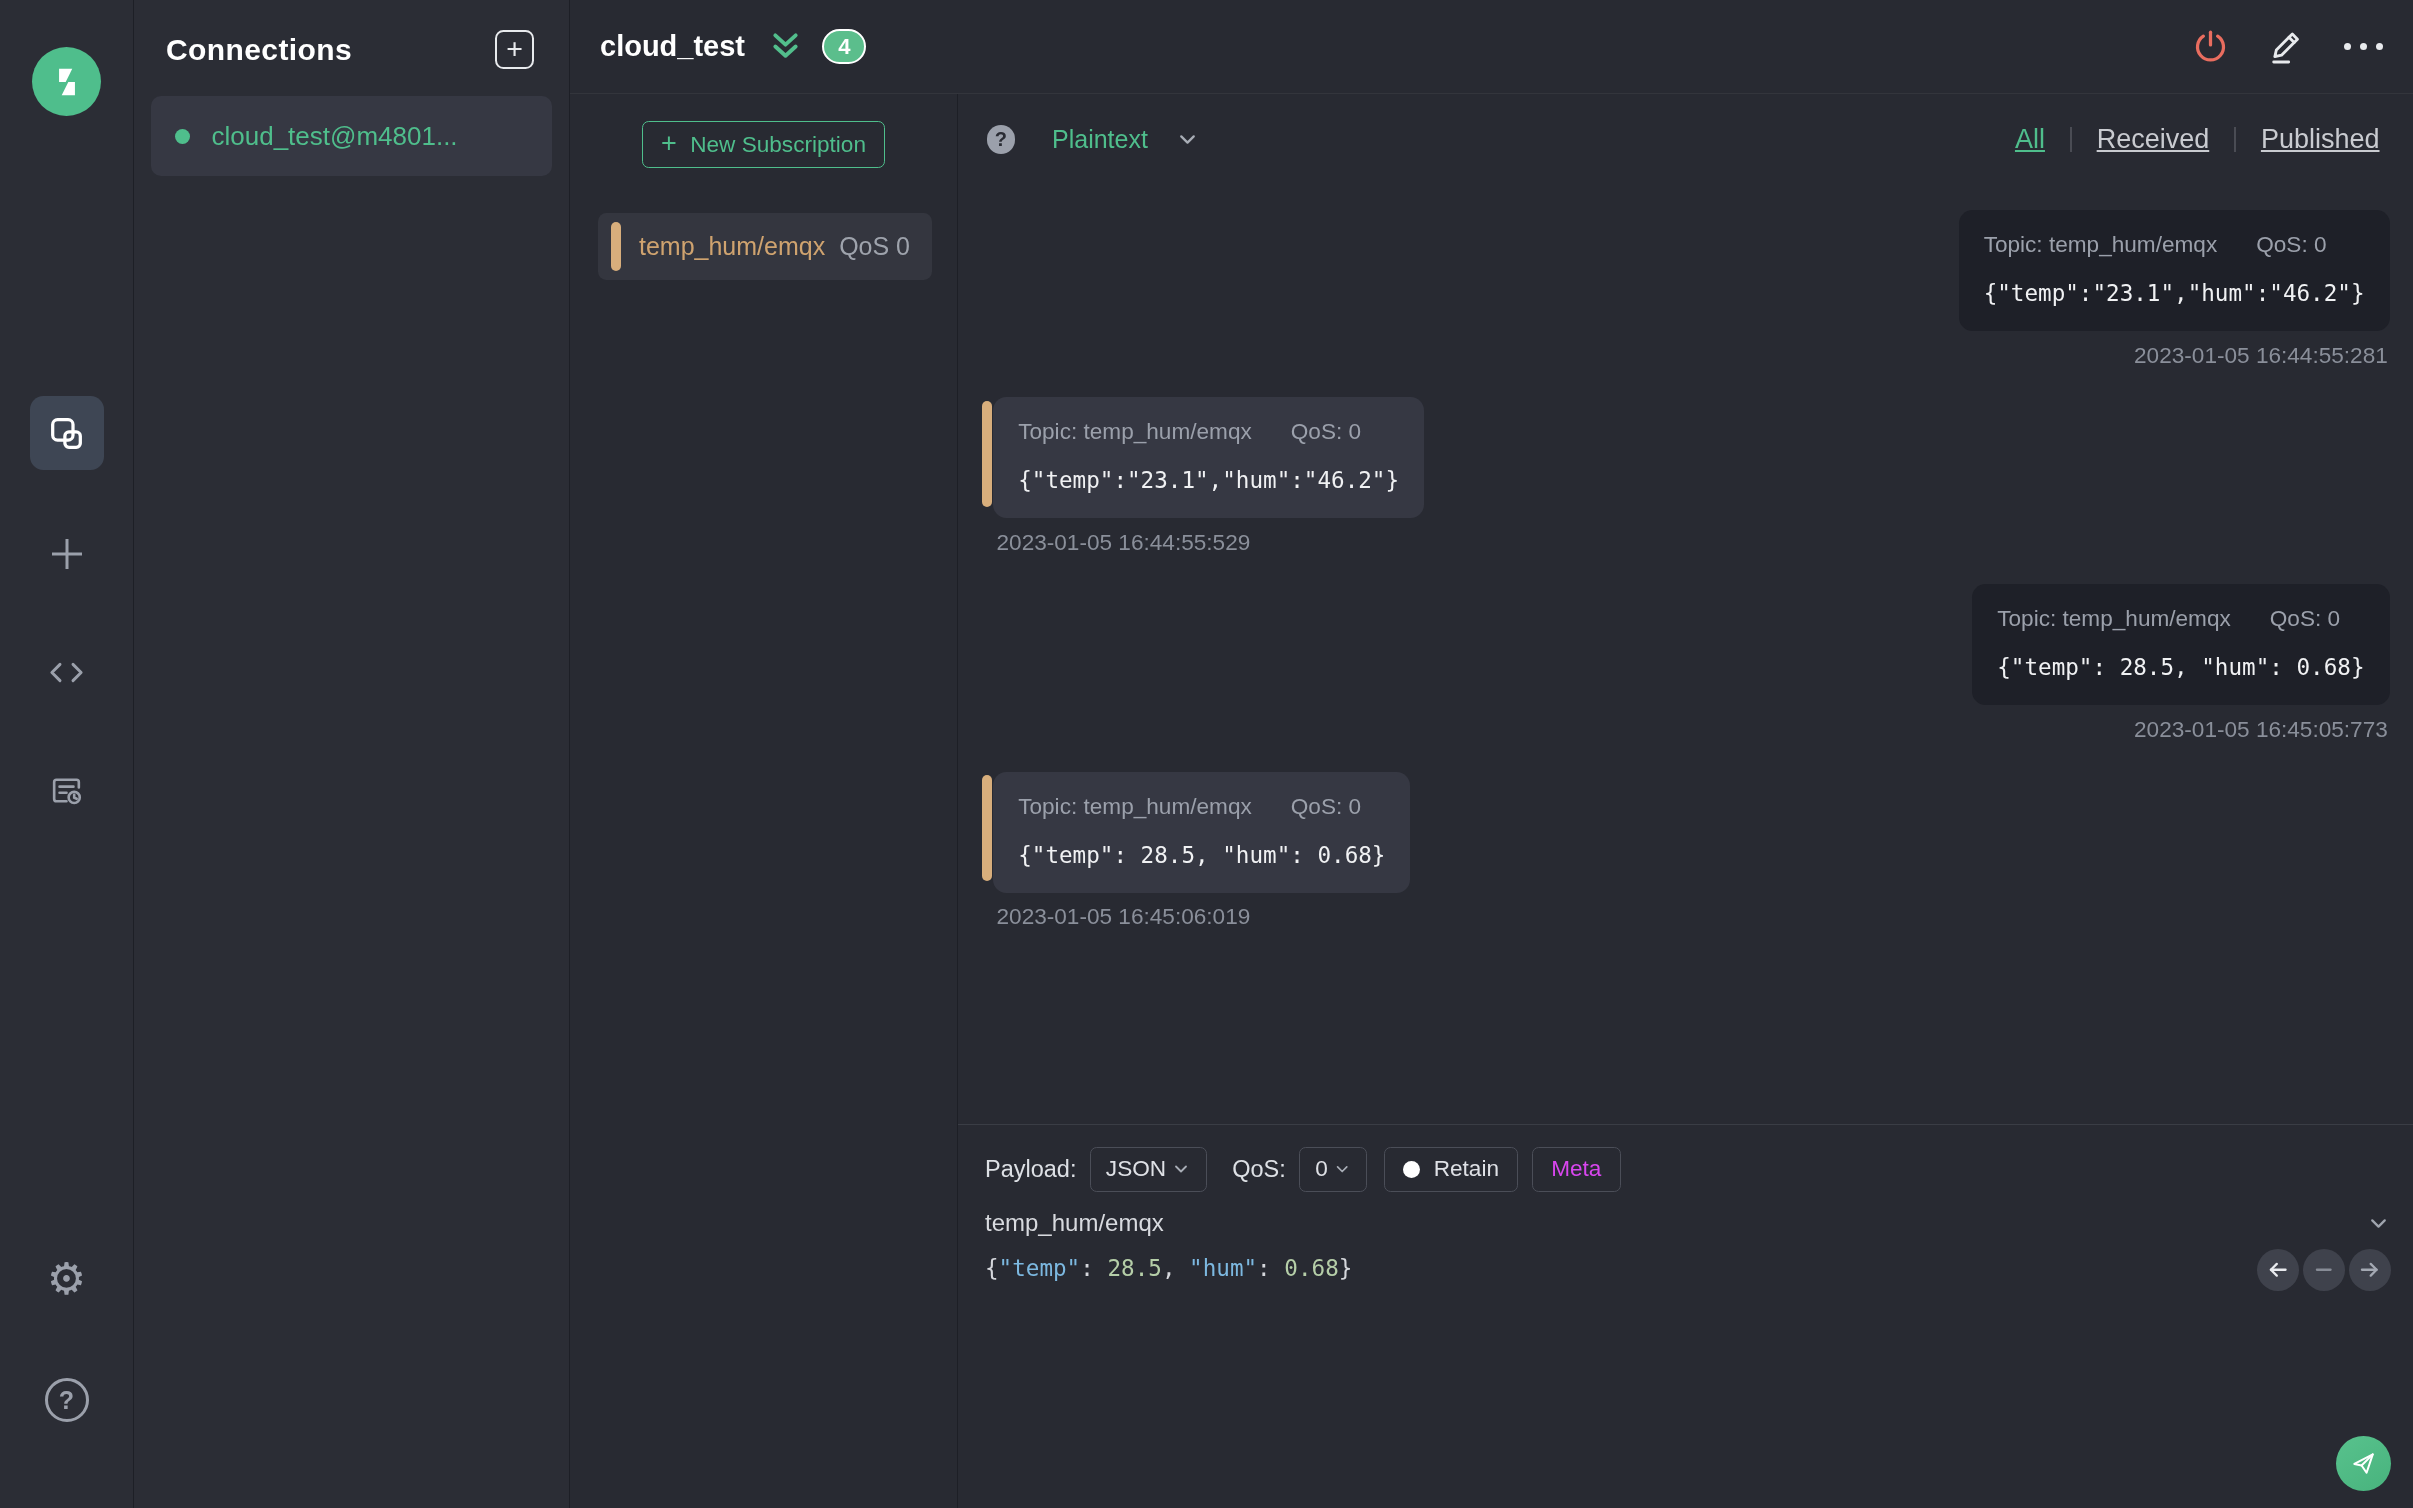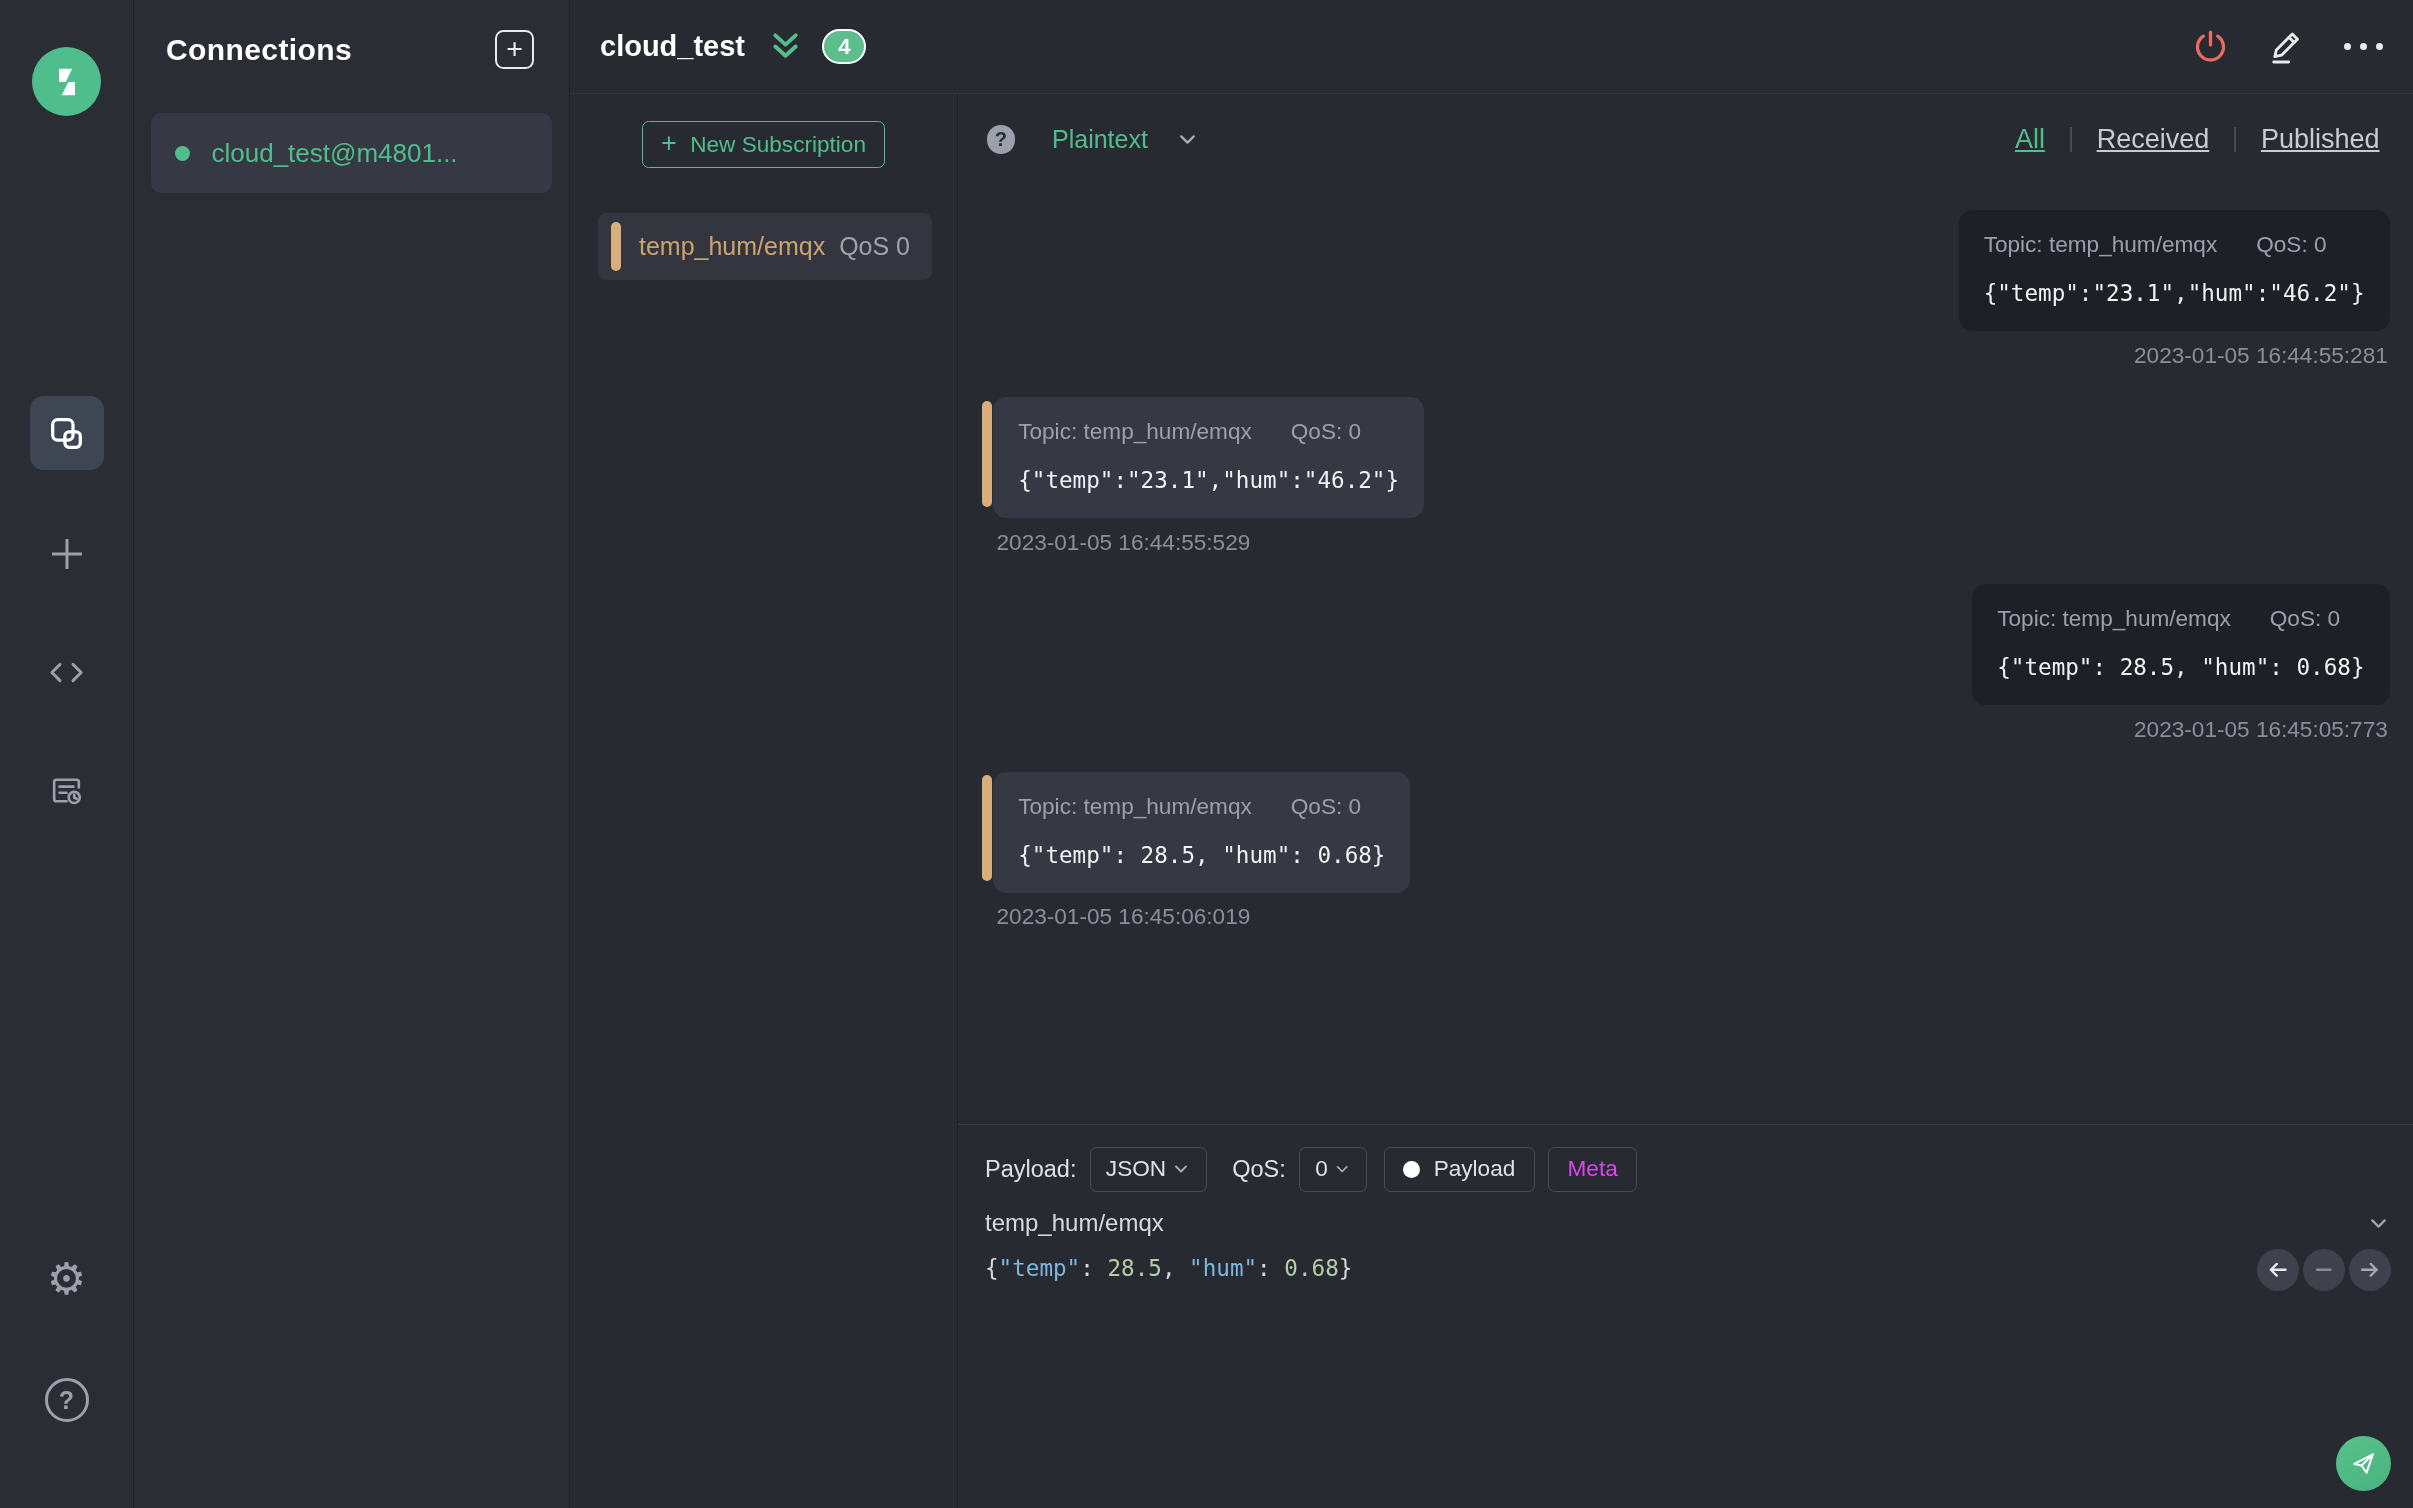--- a/index.html
+++ b/index.html
@@ -24,21 +24,21 @@
   .gear-glyph{font-size:44px;color:#9BA0AB;line-height:1;}
   .help-circle{width:44px;height:44px;border-radius:50%;border:3.4px solid #9BA0AB;color:#9BA0AB;
         display:flex;align-items:center;justify-content:center;font-size:25px;font-weight:bold;}
 
   
   .connections{width:436px; background:var(--bg-panel); border-right:1.7px solid var(--divider); flex-shrink:0;}
   .conn-header{display:flex;align-items:center;justify-content:space-between;padding:30px 35px 22px 32px;}
   .conn-title{font-size:30px;font-weight:bold;color:#FFFFFF;letter-spacing:0.4px;}
   .conn-add{width:39px;height:39px;border:2.5px solid #E8EAED;border-radius:8.4px;display:flex;align-items:center;
         justify-content:center;color:#E8EAED;font-size:28.5px;font-weight:300;cursor:pointer;line-height:1;padding-bottom:3.4px;}
-  .conn-item{margin:22px 17px; background:var(--bg-item); border-radius:10px; height:80px;
+  .conn-item{margin:5px 17px; background:var(--bg-item); border-radius:10px; height:80px;
         display:flex; align-items:center; padding:0 23.5px; cursor:pointer;}
   .conn-dot{width:15px;height:15px;border-radius:50%;background:var(--accent-green);margin-right:22px;flex-shrink:0;}
   .conn-name{color:var(--accent-green); font-size:26px;}
 
   
   .main{flex:1; display:flex; flex-direction:column; min-width:0;}
   .main-header{height:94px; border-bottom:1.7px solid #33353C; display:flex; align-items:center; padding:0 30px; flex-shrink:0;}
   .main-title{font-size:29px; font-weight:bold; color:#FFFFFF;}
   .collapse-ic{margin-left:22px; display:flex; cursor:pointer;}
   .count-badge{margin-left:18.4px; min-width:44px; height:35px; padding:0 8.4px; background:#5BBE8C; border:2.5px solid #fff;
@@ -313,21 +313,21 @@
             </span>
             <span class="pub-label" style="margin-left:11.7px;">QoS:</span>
             <span class="select-box">
               <span>0</span>
               <svg width="18.4" height="18.4" viewBox="0 0 24 24" fill="none" stroke="#A8ADB6" stroke-width="2.2" stroke-linecap="round" stroke-linejoin="round">
                   <polyline points="6,9 12,15 18,9"></polyline>
                 </svg>
             </span>
             <span class="pill-btn" style="margin-left:3.4px;">
               <span class="retain-dot"></span>
-              <span>Payload</span>
+              <span>Retain</span>
             </span>
             <span class="pill-btn meta">
               <span>Meta</span>
             </span>
           </div>
 
           <div class="topic-row">
             <input class="topic-input" value="temp_hum/emqx" style="">
             <svg width="25" height="25" viewBox="0 0 24 24" fill="none" stroke="#A0A5AF" stroke-width="2.2" stroke-linecap="round" stroke-linejoin="round">
                 <polyline points="6,9 12,15 18,9"></polyline>

